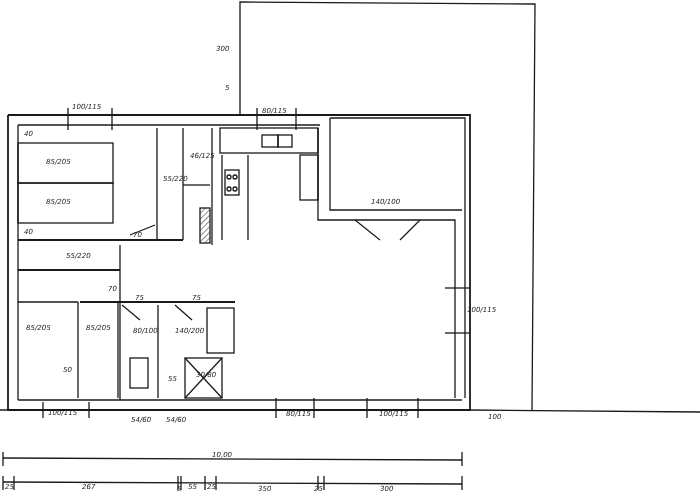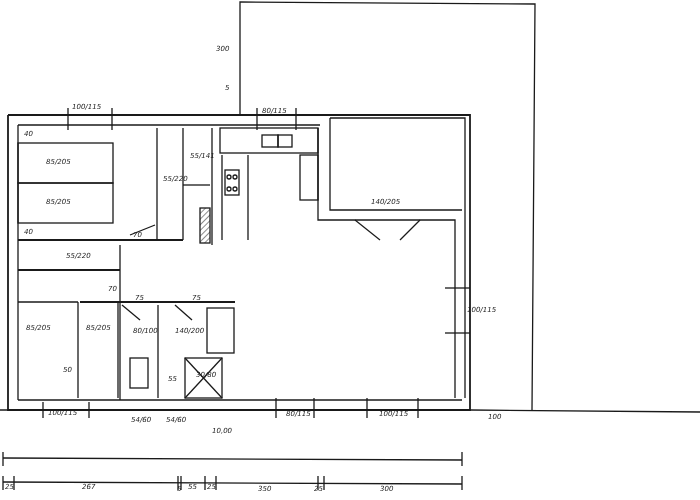--- a/index.html
+++ b/index.html
@@ -102,42 +102,42 @@
 
 <div class="lbl" style="left:216px;top:46px">300</div>
 <div class="lbl" style="left:225px;top:85px">5</div>
 <div class="lbl" style="left:72px;top:104px">100/115</div>
 <div class="lbl" style="left:262px;top:108px">80/115</div>
 <div class="lbl" style="left:24px;top:131px">40</div>
 <div class="lbl" style="left:24px;top:229px">40</div>
 <div class="lbl" style="left:46px;top:159px">85/205</div>
 <div class="lbl" style="left:46px;top:199px">85/205</div>
 <div class="lbl" style="left:163px;top:176px">55/220</div>
-<div class="lbl" style="left:190px;top:153px">55/141</div>
+<div class="lbl" style="left:190px;top:153px">46/125</div>
 <div class="lbl" style="left:133px;top:232px">70</div>
 <div class="lbl" style="left:66px;top:253px">55/220</div>
 <div class="lbl" style="left:108px;top:286px">70</div>
 <div class="lbl" style="left:135px;top:295px">75</div>
 <div class="lbl" style="left:192px;top:295px">75</div>
 <div class="lbl" style="left:26px;top:325px">85/205</div>
 <div class="lbl" style="left:86px;top:325px">85/205</div>
 <div class="lbl" style="left:133px;top:328px">80/100</div>
 <div class="lbl" style="left:175px;top:328px">140/200</div>
 <div class="lbl" style="left:63px;top:367px">50</div>
 <div class="lbl" style="left:168px;top:376px">55</div>
 <div class="lbl" style="left:196px;top:372px">30/80</div>
-<div class="lbl" style="left:371px;top:199px">140/205</div>
+<div class="lbl" style="left:371px;top:199px">140/100</div>
 <div class="lbl" style="left:467px;top:307px">100/115</div>
 <div class="lbl" style="left:48px;top:410px">100/115</div>
 <div class="lbl" style="left:131px;top:417px">54/60</div>
 <div class="lbl" style="left:166px;top:417px">54/60</div>
 <div class="lbl" style="left:286px;top:411px">80/115</div>
 <div class="lbl" style="left:379px;top:411px">100/115</div>
 <div class="lbl" style="left:488px;top:414px">100</div>
-<div class="lbl" style="left:212px;top:428px">10,00</div>
+<div class="lbl" style="left:212px;top:452px">10,00</div>
 <div class="lbl" style="left:5px;top:484px">25</div>
 <div class="lbl" style="left:82px;top:484px">267</div>
 <div class="lbl" style="left:177px;top:486px">5</div>
 <div class="lbl" style="left:188px;top:484px">55</div>
 <div class="lbl" style="left:207px;top:484px">25</div>
 <div class="lbl" style="left:258px;top:486px">350</div>
 <div class="lbl" style="left:314px;top:486px">25</div>
 <div class="lbl" style="left:380px;top:486px">300</div>
 
 </body></html>

